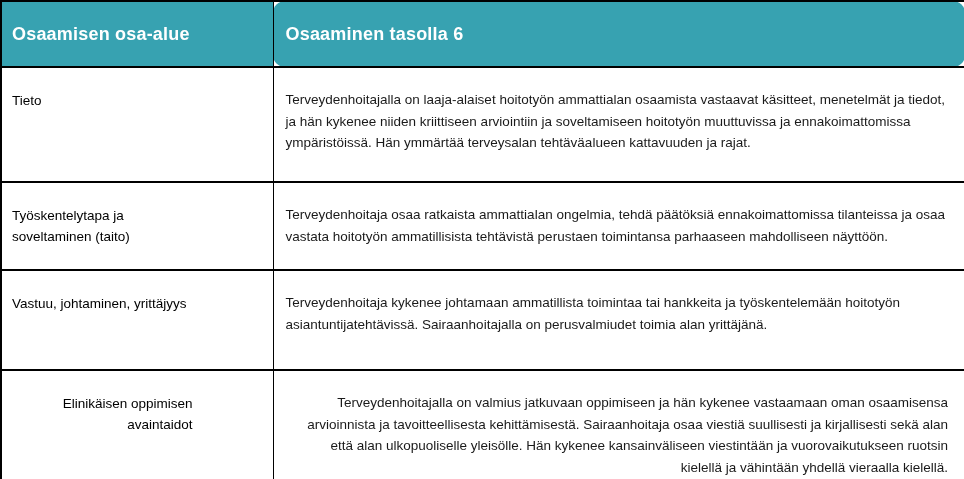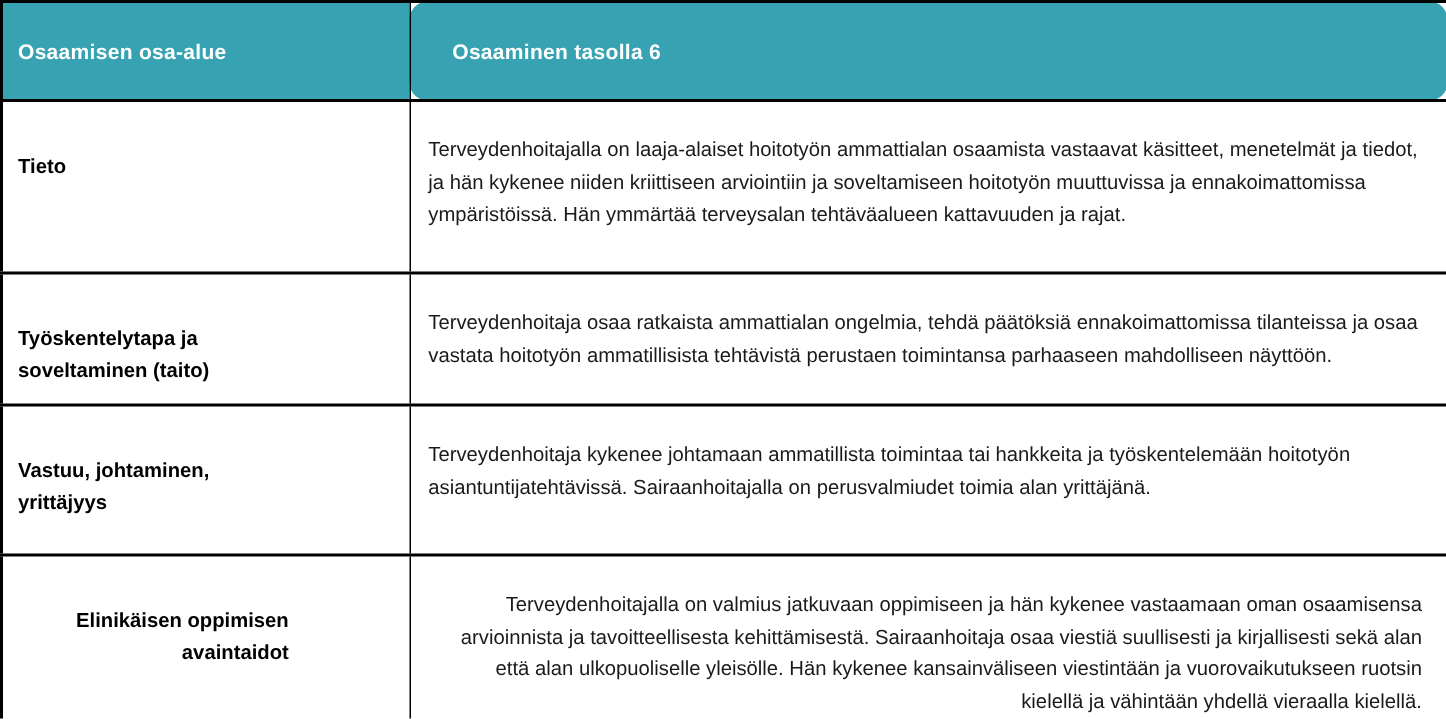--- a/index.html
+++ b/index.html
@@ -30,33 +30,33 @@
   table.competency-table th,
   table.competency-table td {
     border: 2px solid var(--border-color);
     border-left-width: 1px;
     border-right-width: 1px;
     text-align: left;
   }
   th.col-header {
     background: var(--header-bg);
     color: var(--header-text);
-    font-size: 14px;
+    font-size: 18px;
     font-weight: bold;
     letter-spacing: 0.2px;
     height: 66px;
     vertical-align: middle;
     padding: 0 10px;
   }
-  th.col-header.second { padding-left: 28px; border-radius: 12px; }
+  th.col-header.second { padding-left: 12px; border-radius: 12px; }
   td.area-cell {
     vertical-align: top;
-    padding: 32px 80px 10px 10px;
+    padding: 22px 80px 10px 10px;
     font-size: 13.5px;
-    font-weight: bold;
+    font-weight: normal;
     line-height: 21px;
     color: var(--label-text);
     margin-left: 36px;
   }
   td.desc-cell {
     vertical-align: top;
     padding: 21px 16px 12px 12px;
     font-size: 13.5px;
     line-height: 21.5px;
     color: var(--body-text);

